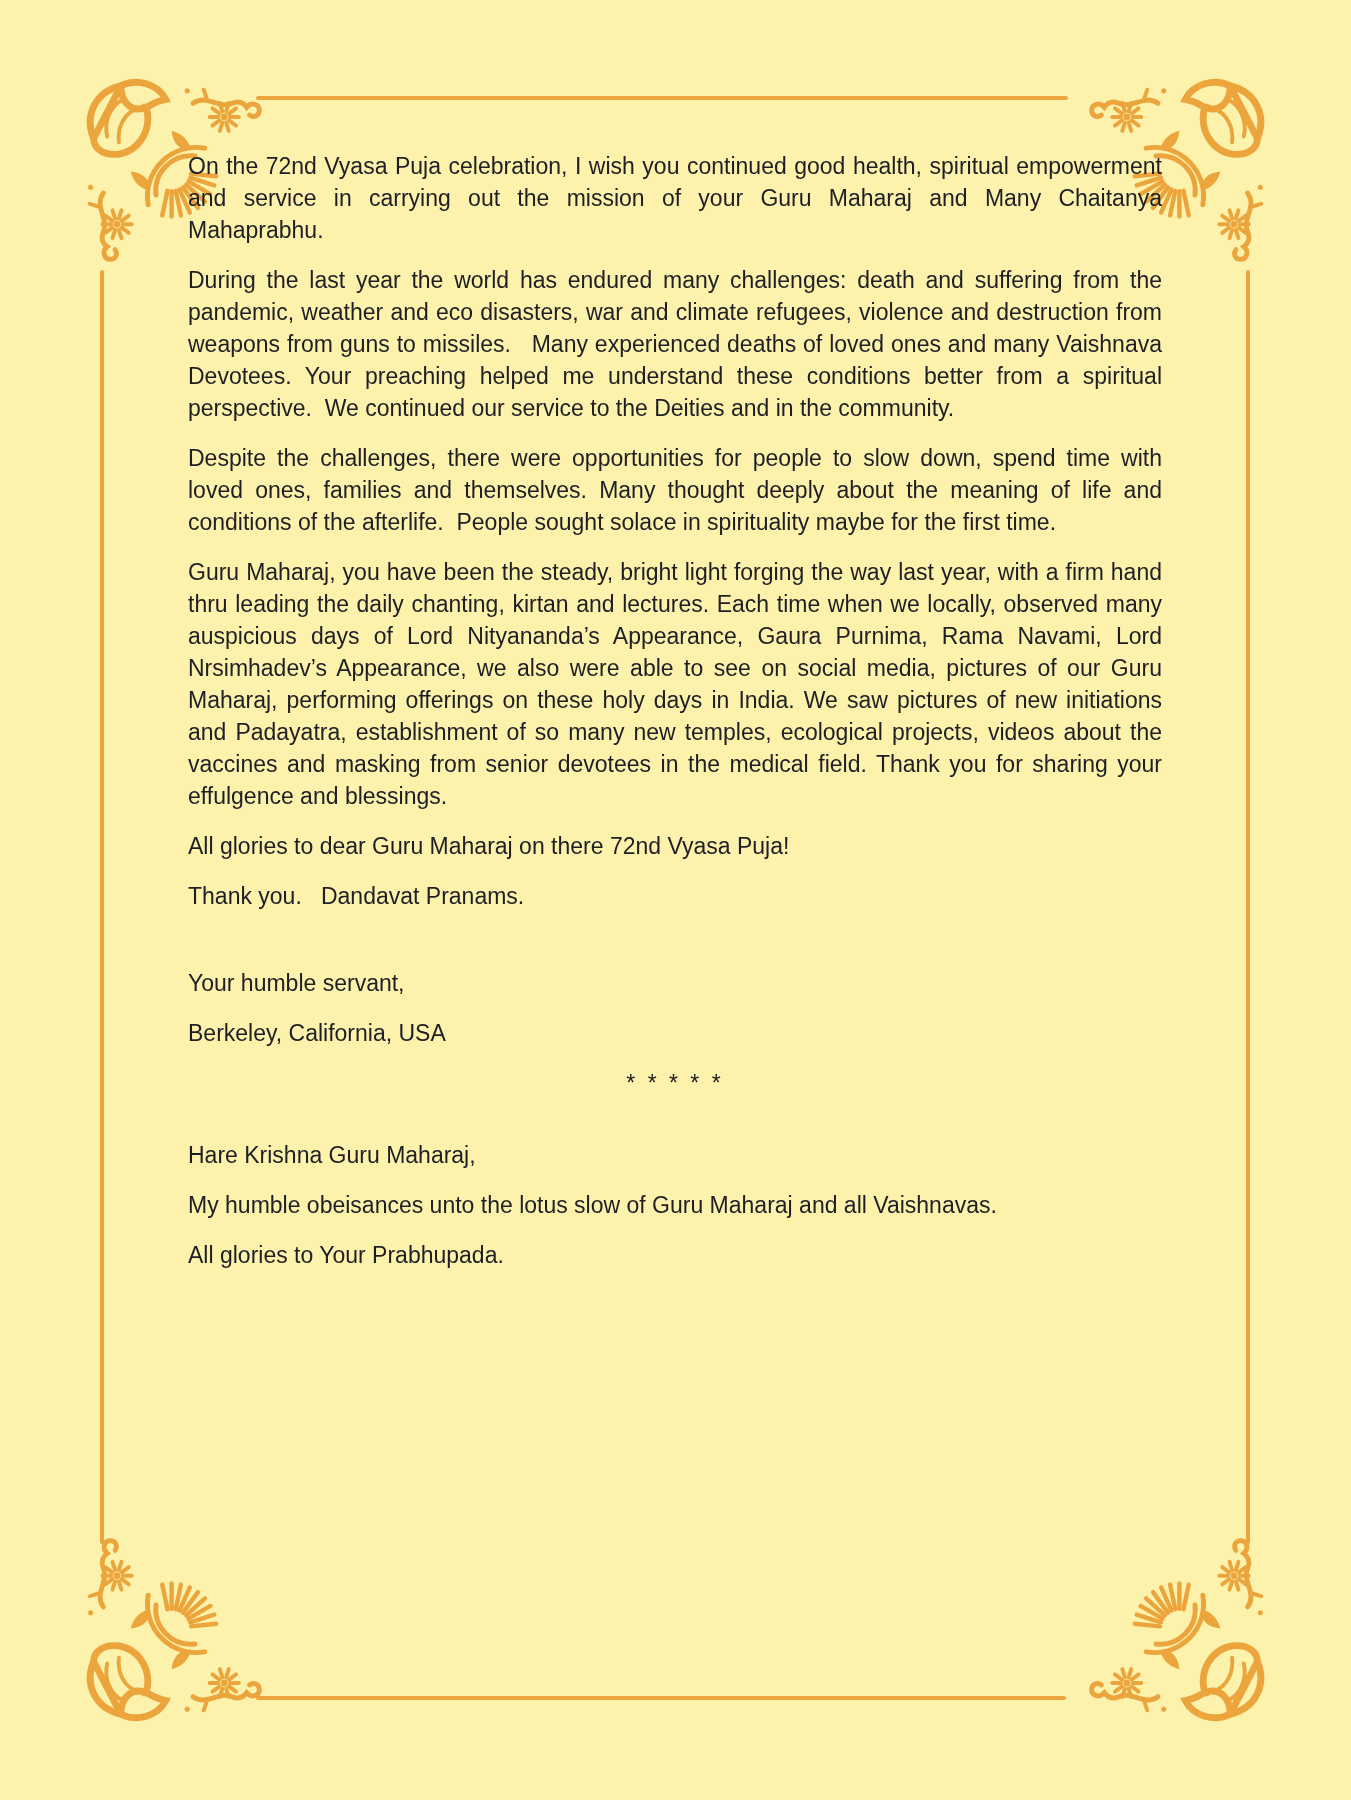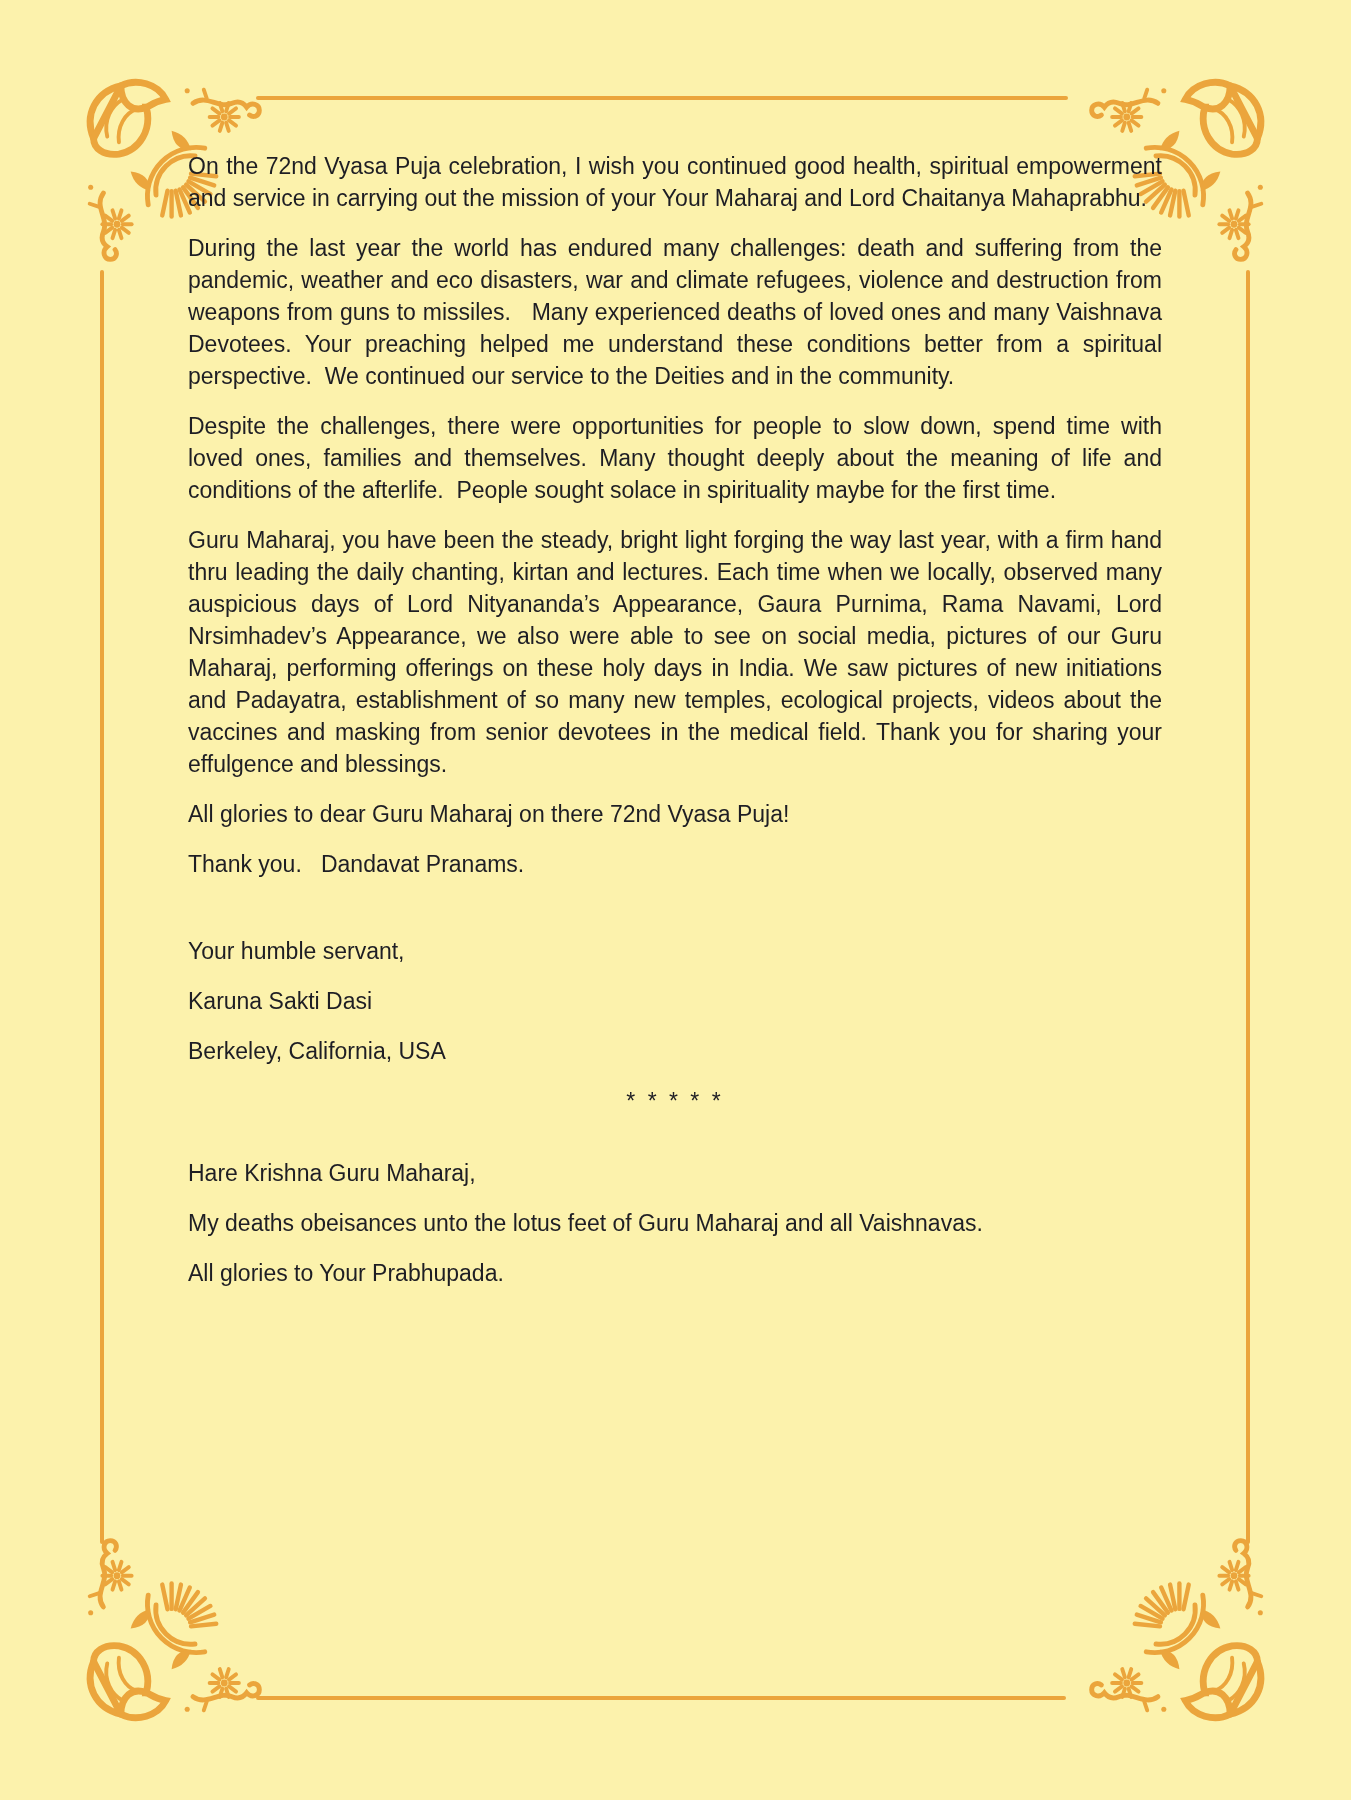--- a/index.html
+++ b/index.html
@@ -225,32 +225,31 @@
     <circle cx="112" cy="13" r="2.6" fill="currentColor"></circle>
       <circle cx="13" cy="112" r="2.6" fill="currentColor"></circle>
   </svg>
 
   <div class="border-line top"></div>
   <div class="border-line bottom"></div>
   <div class="border-line left"></div>
   <div class="border-line right"></div>
 
   <div class="letter-body">
-    <p>On the 72nd Vyasa Puja celebration, I wish you continued good health, spiritual empowerment and service in carrying out the mission of your Your Maharaj and Lord Chaitanya Mahaprabhu.</p>
+    <p>On the 72nd Vyasa Puja celebration, I wish you continued good health, spiritual empowerment and service in carrying out the mission of your Guru Maharaj and Many Chaitanya Mahaprabhu.</p>
     <p>During the last year the world has endured many challenges: death and suffering from the pandemic, weather and eco disasters, war and climate refugees, violence and destruction from weapons from guns to missiles.&nbsp;&nbsp; Many experienced deaths of loved ones and many Vaishnava Devotees. Your preaching helped me understand these conditions better from a spiritual perspective.&nbsp; We continued our service to the Deities and in the community.</p>
     <p>Despite the challenges, there were opportunities for people to slow down, spend time with loved ones, families and themselves. Many thought deeply about the meaning of life and conditions of the afterlife.&nbsp; People sought solace in spirituality maybe for the first time.</p>
     <p>Guru Maharaj, you have been the steady, bright light forging the way last year, with a firm hand thru leading the daily chanting, kirtan and lectures. Each time when we locally, observed many auspicious days of Lord Nityananda’s Appearance, Gaura Purnima, Rama Navami, Lord Nrsimhadev’s Appearance, we also were able to see on social media, pictures of our Guru Maharaj, performing offerings on these holy days in India. We saw pictures of new initiations and Padayatra, establishment of so many new temples, ecological projects, videos about the vaccines and masking from senior devotees in the medical field. Thank you for sharing your effulgence and blessings.</p>
     <p class="plain">All glories to dear Guru Maharaj on there 72nd Vyasa Puja!</p>
     <p class="plain">Thank you.&nbsp;&nbsp; Dandavat Pranams.</p>
 
     <p class="plain mt-55">Your humble servant,</p>
-    <p class="plain">Karuna Sakti Dasi</p>
     <p class="plain">Berkeley, California, USA</p>
 
     <p class="separator">* * * * *</p>
 
     <p class="plain mt-40">Hare Krishna Guru Maharaj,</p>
-    <p class="plain">My deaths obeisances unto the lotus feet of Guru Maharaj and all Vaishnavas.</p>
+    <p class="plain">My humble obeisances unto the lotus slow of Guru Maharaj and all Vaishnavas.</p>
     <p class="plain">All glories to Your Prabhupada.</p>
   </div>
 
 
 </div>
 
 </body></html>

